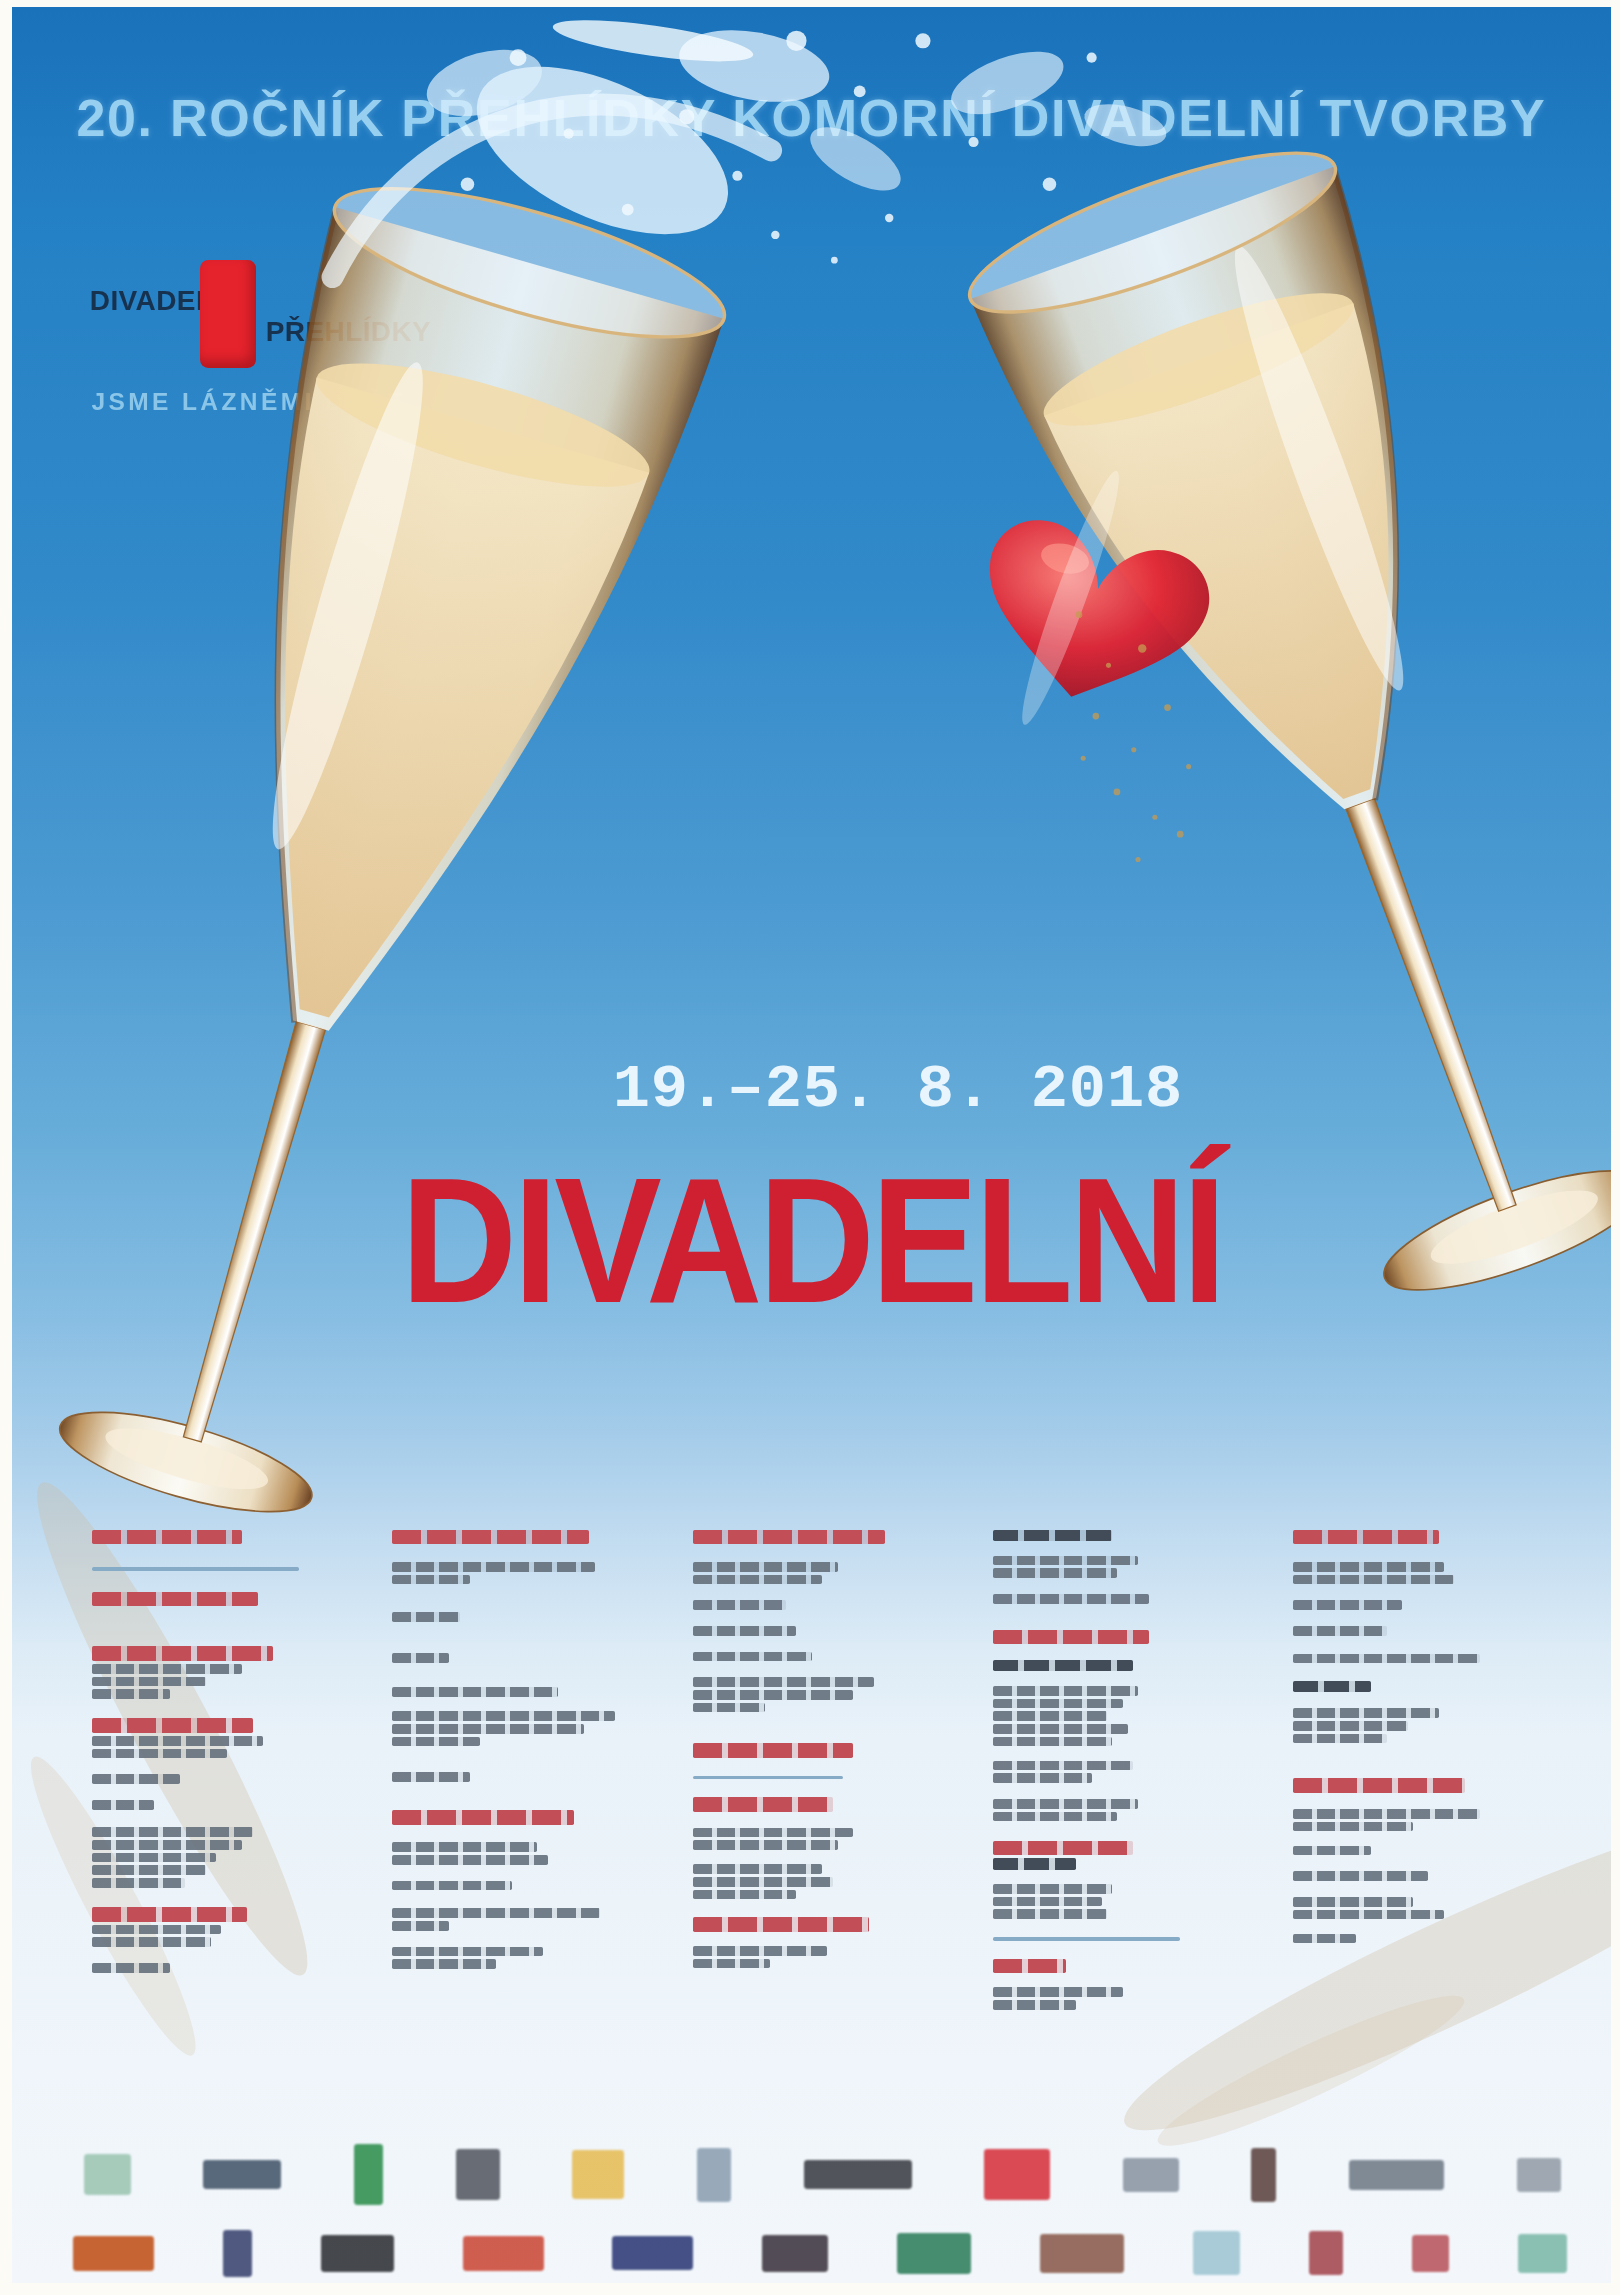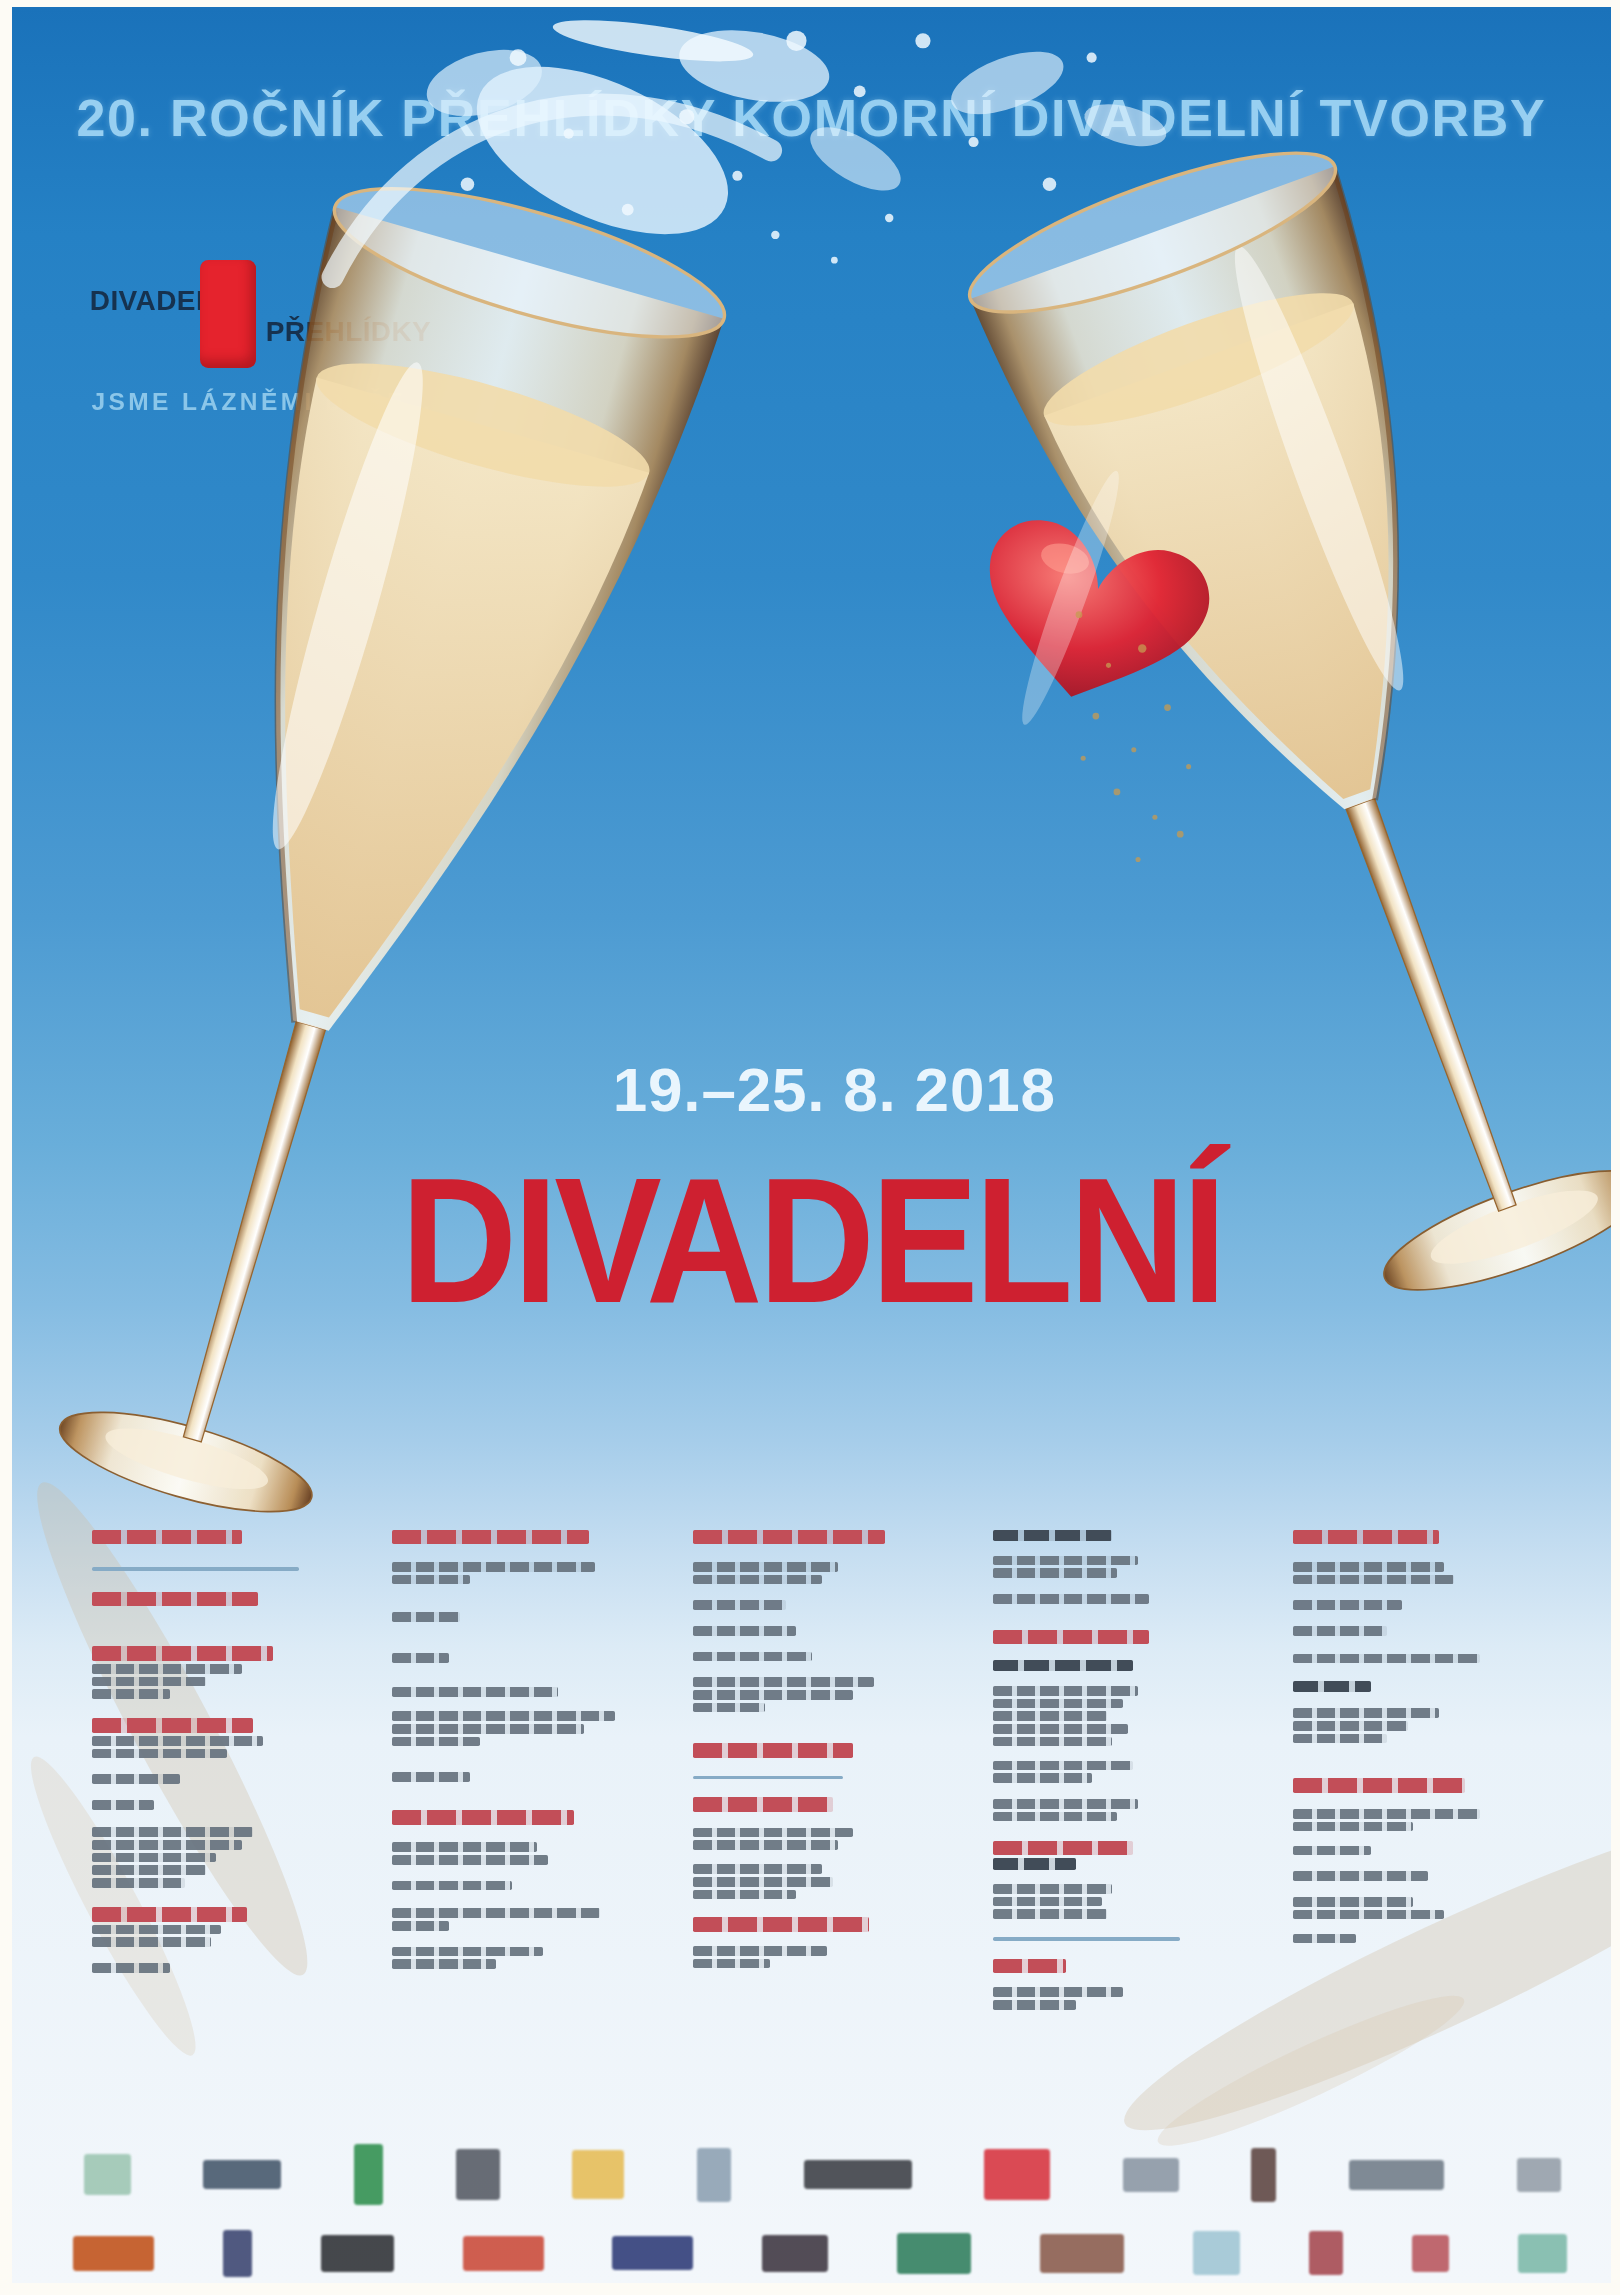--- a/index.html
+++ b/index.html
@@ -29,21 +29,21 @@
   .logo-mark {
     position:absolute; left:110px; top:0; width:56px; height:108px;
     background:#e5232d; border-radius:8.4px;
     box-shadow:inset -5px -6.8px 11.8px rgba(120,10,16,.45);
   }
   .logo-word-bottom { position:absolute; left:176px; top:56px; font-size:28px; font-weight:700; letter-spacing:0.4px; color:#16324f; }
   .logo-slogan { position:absolute; left:1.7px; top:128px; font-size:24.5px; font-weight:700; letter-spacing:3.4px; color:#9cd2f0; opacity:.85; }
   .date {
     position:absolute; left:601px; top:1047px;
     font-size:62px; font-weight:700; letter-spacing:0.8px;
-    color:#eef8ff; opacity:.97;
+    color:#eef8ff; opacity:.97;font-family:Liberation Mono, monospace;
   }
   .title-line { position:absolute; left:0; right:0; text-align:center; line-height:1; }
   .title-line-1 { top:1144px; }
   .title-line-2 { top:1317px; }
   .title-line > span {
     display:inline-block; transform:scaleX(.9); transform-origin:center;
     font-size:179px; font-weight:700; letter-spacing:-4.2px;
     color:#ce2030; white-space:nowrap;
   }
   .glasses-svg { position:absolute; left:0; top:0; width:100%; height:100%; }

